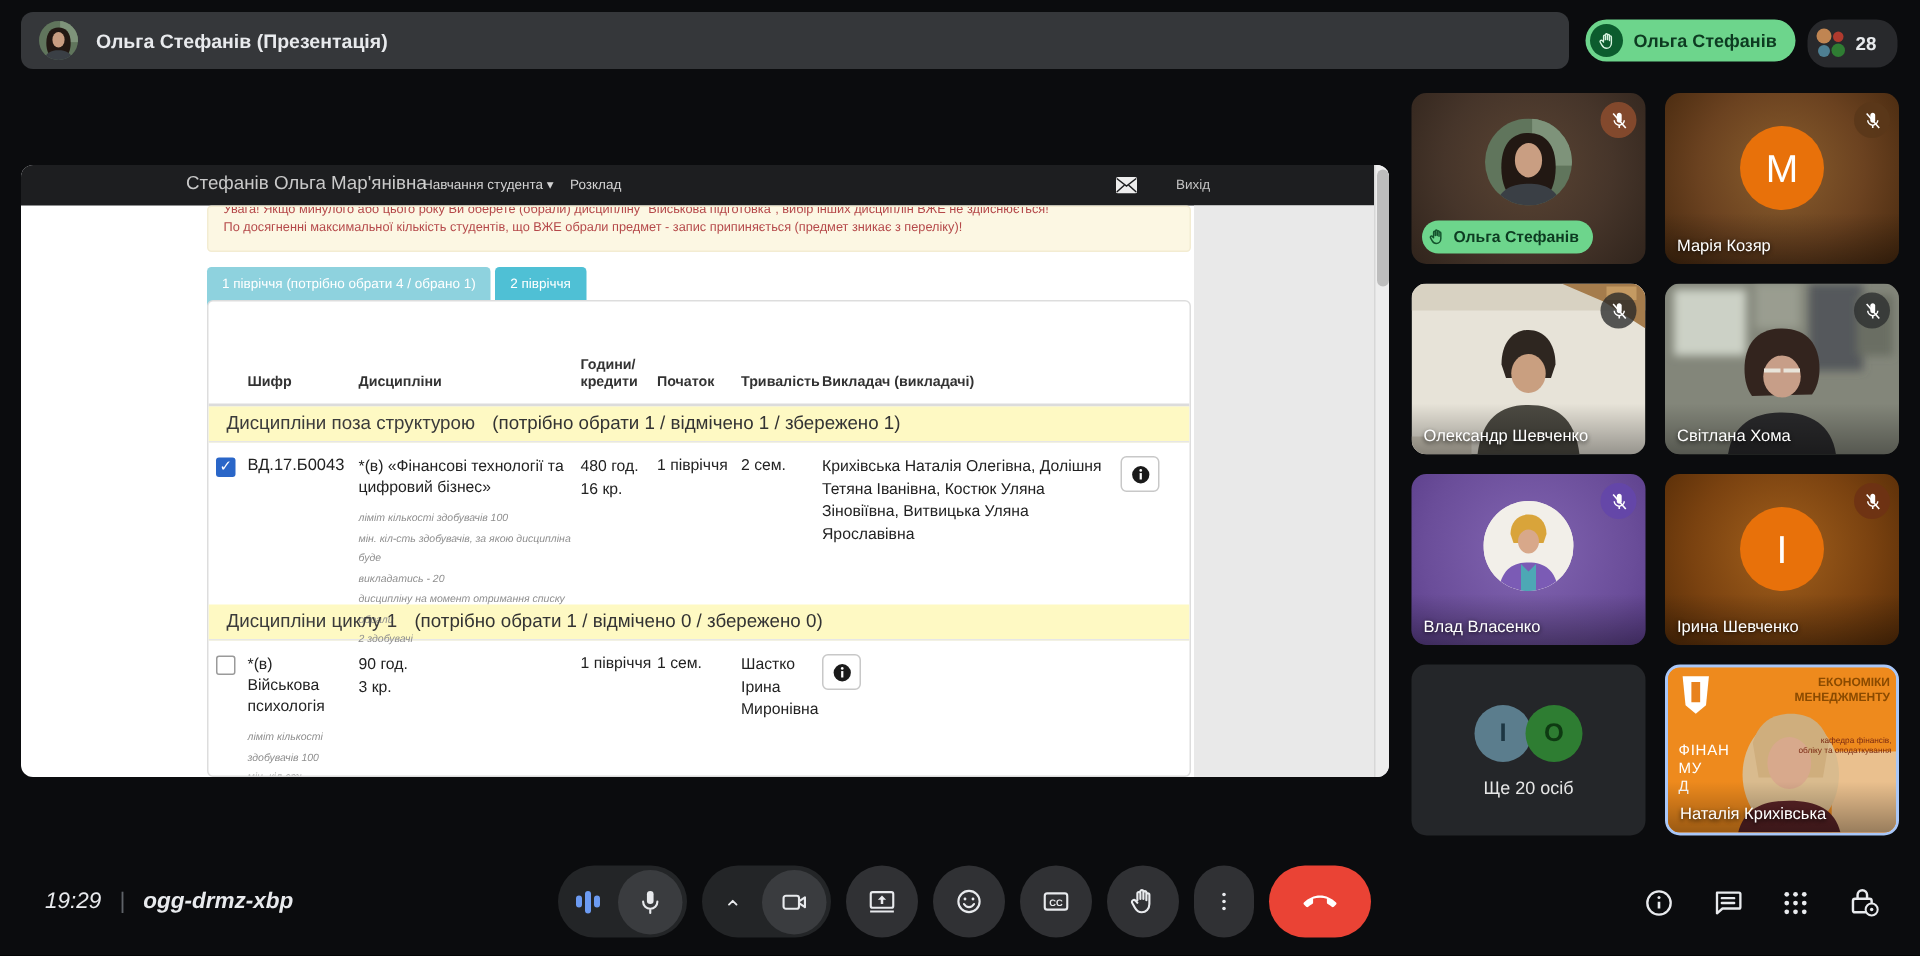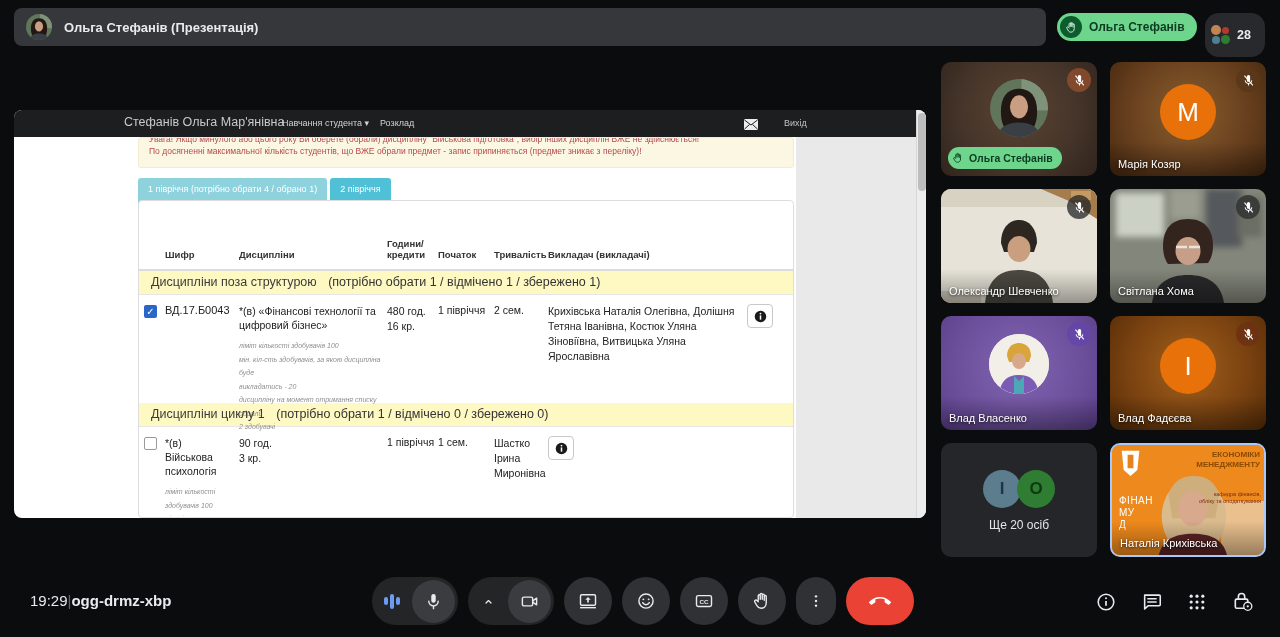--- a/index.html
+++ b/index.html
@@ -10,21 +10,21 @@
   
   .topbar{position:absolute;left:14px;top:8px;width:1032px;height:38px;background:#35373a;
           border-radius:8px;display:flex;align-items:center;padding:0 12px;}
   .topbar .av{width:26px;height:26px;border-radius:50%;overflow:hidden;flex:0 0 26px;}
   .topbar .ttl{margin-left:12px;color:#e8eaed;font-size:13px;font-weight:700;}
   .pill-green{position:absolute;left:1057px;top:13px;height:28px;background:#6dd58c;border-radius:14px;
               display:flex;align-items:center;padding:0 12px 0 3px;gap:7px;}
   .pill-green .hcirc{width:22px;height:22px;border-radius:50%;background:#0c5c2e;display:flex;
               align-items:center;justify-content:center;}
   .pill-green .nm{color:#0d3b21;font-size:12px;font-weight:700;}
-  .pill-count{position:absolute;left:1205px;top:13px;height:44px;min-width:60px;background:#28292c;
+  .pill-count{position:absolute;left:1205px;top:13px;height:32px;min-width:60px;background:#28292c;
               border-radius:14px;display:flex;align-items:center;padding:0 10px 0 6px;gap:6px;}
   .pill-count .cluster{position:relative;width:20px;height:20px;}
   .pill-count .cluster i{position:absolute;border-radius:50%;display:block;}
   .pill-count .num{color:#e8eaed;font-size:12.5px;font-weight:700;}
 
   
   .share{position:absolute;left:14px;top:110px;width:912px;height:408px;background:#fff;
          border-radius:8px;overflow:hidden;}
   .sheader{position:absolute;left:0;top:0;width:902px;height:27px;background:#1d1e20;}
   .sheader .sname{position:absolute;left:110px;top:5px;color:#c9c9c9;font-size:12.5px;}
@@ -101,21 +101,21 @@
   .t8{border:2px solid #a9c7f8;background:#ee8a1d;}
   .t8 .bgtxt1{position:absolute;right:4px;top:5px;text-align:right;color:#8a4a00;font-size:8px;
               font-weight:800;line-height:9.5px;z-index:1;}
   .t8 .bgtxt2{position:absolute;left:7px;top:50px;color:#fff;font-size:10px;font-weight:400;
               line-height:12px;letter-spacing:.5px;z-index:1;}
   .t8 .bgtxt3{position:absolute;right:3px;top:46px;width:62px;text-align:right;color:#7a2a12;
               font-size:5.5px;line-height:7px;z-index:1;}
   .svgfill{position:absolute;inset:0;width:100%;height:100%;}
 
   
-  .btime{position:absolute;left:30px;top:592px;color:#e8eaed;font-size:15px;display:flex;align-items:center;}
+  .btime{position:absolute;left:30px;top:592px;color:#e8eaed;font-size:15px;display:flex;gap:12px;align-items:center;font-style:italic;}
   .btime .sep{color:#5f6368;}
   .btime .code{font-weight:700;}
   .controls{position:absolute;left:372px;top:577px;display:flex;gap:10px;align-items:center;}
   .grp{height:48px;border-radius:26px;background:#232527;display:flex;align-items:center;}
   .grp .lft{width:40px;display:flex;align-items:center;justify-content:center;}
   .grp .rgt{width:43px;height:43px;border-radius:50%;background:#3a3c3f;margin-right:3px;
             display:flex;align-items:center;justify-content:center;}
   .cbtn{width:48px;height:48px;border-radius:50%;background:#303134;display:flex;
         align-items:center;justify-content:center;}
   .cbtn.narrow{width:40px;border-radius:22px;}
@@ -388,21 +388,21 @@
     <path fill="#fff" d="M12 14.5c1.66 0 3-1.34 3-3V5c0-1.66-1.34-3-3-3S9 3.34 9 5v6.5c0 1.66 1.34 3 3 3z"></path>
     <path fill="#fff" d="M17.3 11.5c0 3-2.54 5.1-5.3 5.1s-5.3-2.1-5.3-5.1H5c0 3.41 2.72 6.23 6 6.72V21h2v-2.78c3.28-.49 6-3.31 6-6.72h-1.7z"></path>
     <line x1="4.5" y1="3" x2="20" y2="21" stroke="#fff" stroke-width="2"></line>
   </svg>
 </div>
     </div>
 
     <div class="tile t6">
       <div class="initial">І</div>
       <div class="fade"></div>
-      <div class="nm">Влад Фадєєва</div>
+      <div class="nm">Ірина Шевченко</div>
       <div class="mute" style="background:rgba(110,50,20,.9);">
   <svg width="13" height="13" viewBox="0 0 24 24">
     <path fill="#fff" d="M12 14.5c1.66 0 3-1.34 3-3V5c0-1.66-1.34-3-3-3S9 3.34 9 5v6.5c0 1.66 1.34 3 3 3z"></path>
     <path fill="#fff" d="M17.3 11.5c0 3-2.54 5.1-5.3 5.1s-5.3-2.1-5.3-5.1H5c0 3.41 2.72 6.23 6 6.72V21h2v-2.78c3.28-.49 6-3.31 6-6.72h-1.7z"></path>
     <line x1="4.5" y1="3" x2="20" y2="21" stroke="#fff" stroke-width="2"></line>
   </svg>
 </div>
     </div>
 
     <div class="tile t7">

